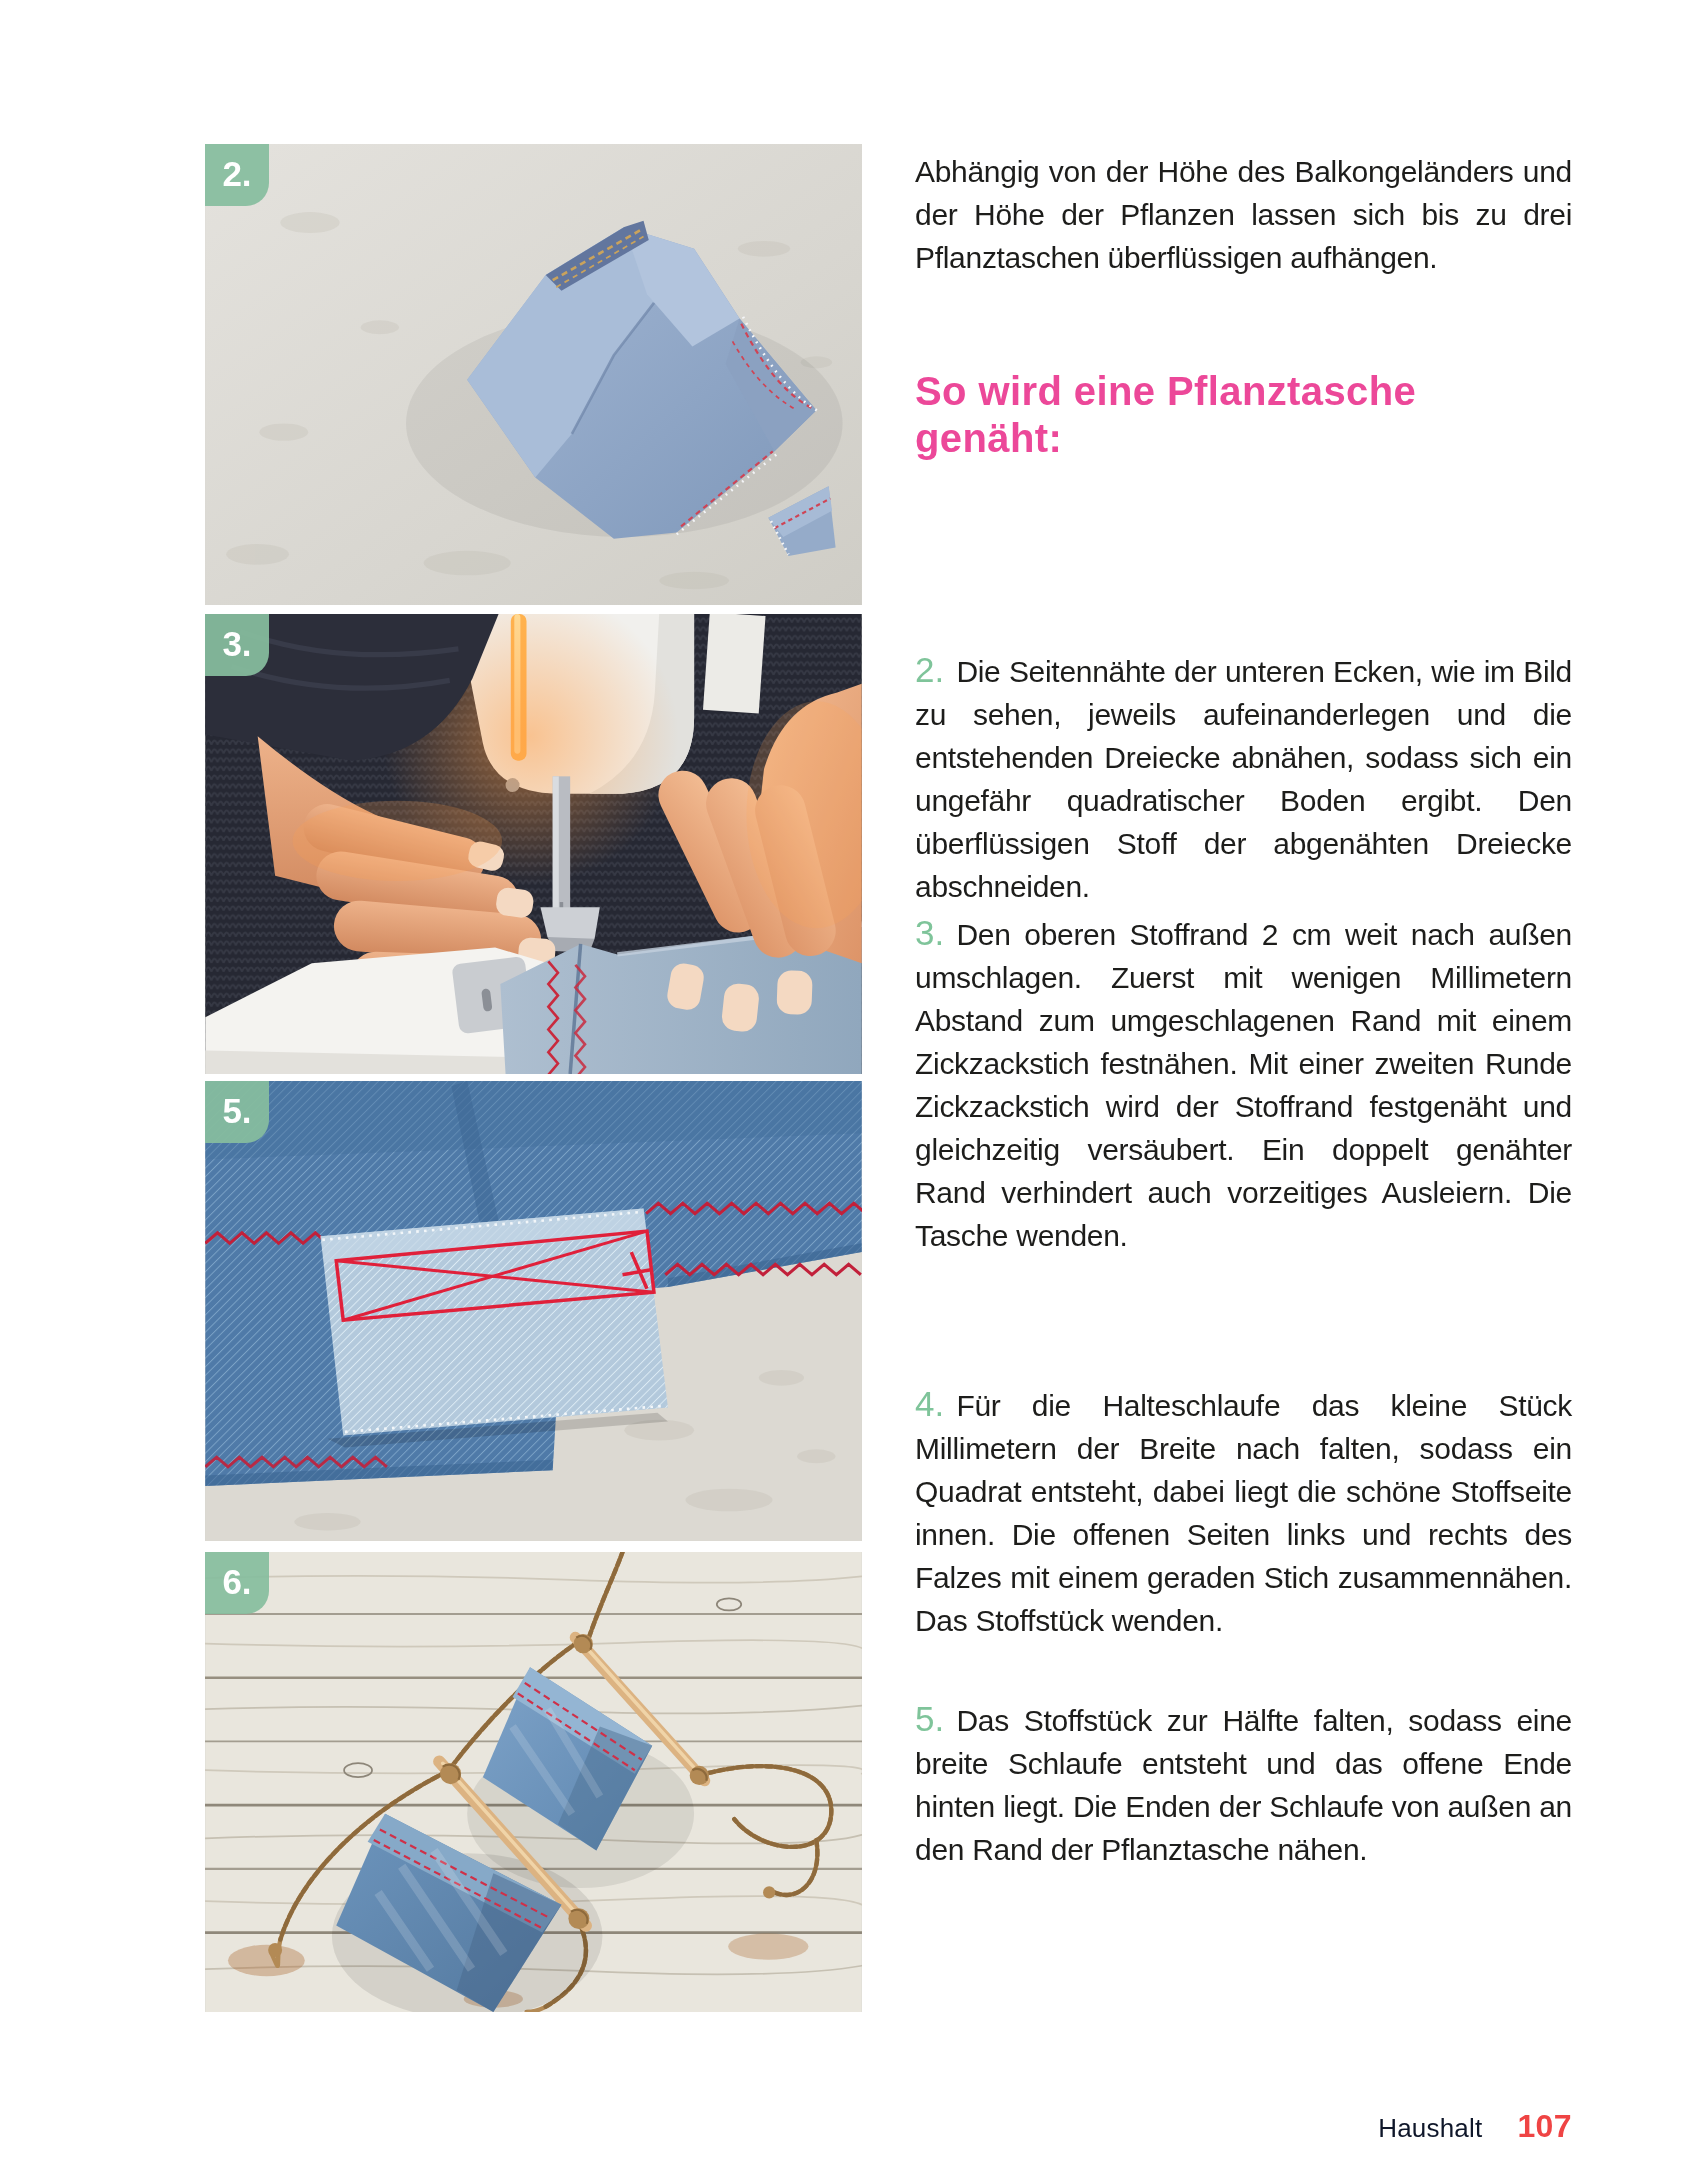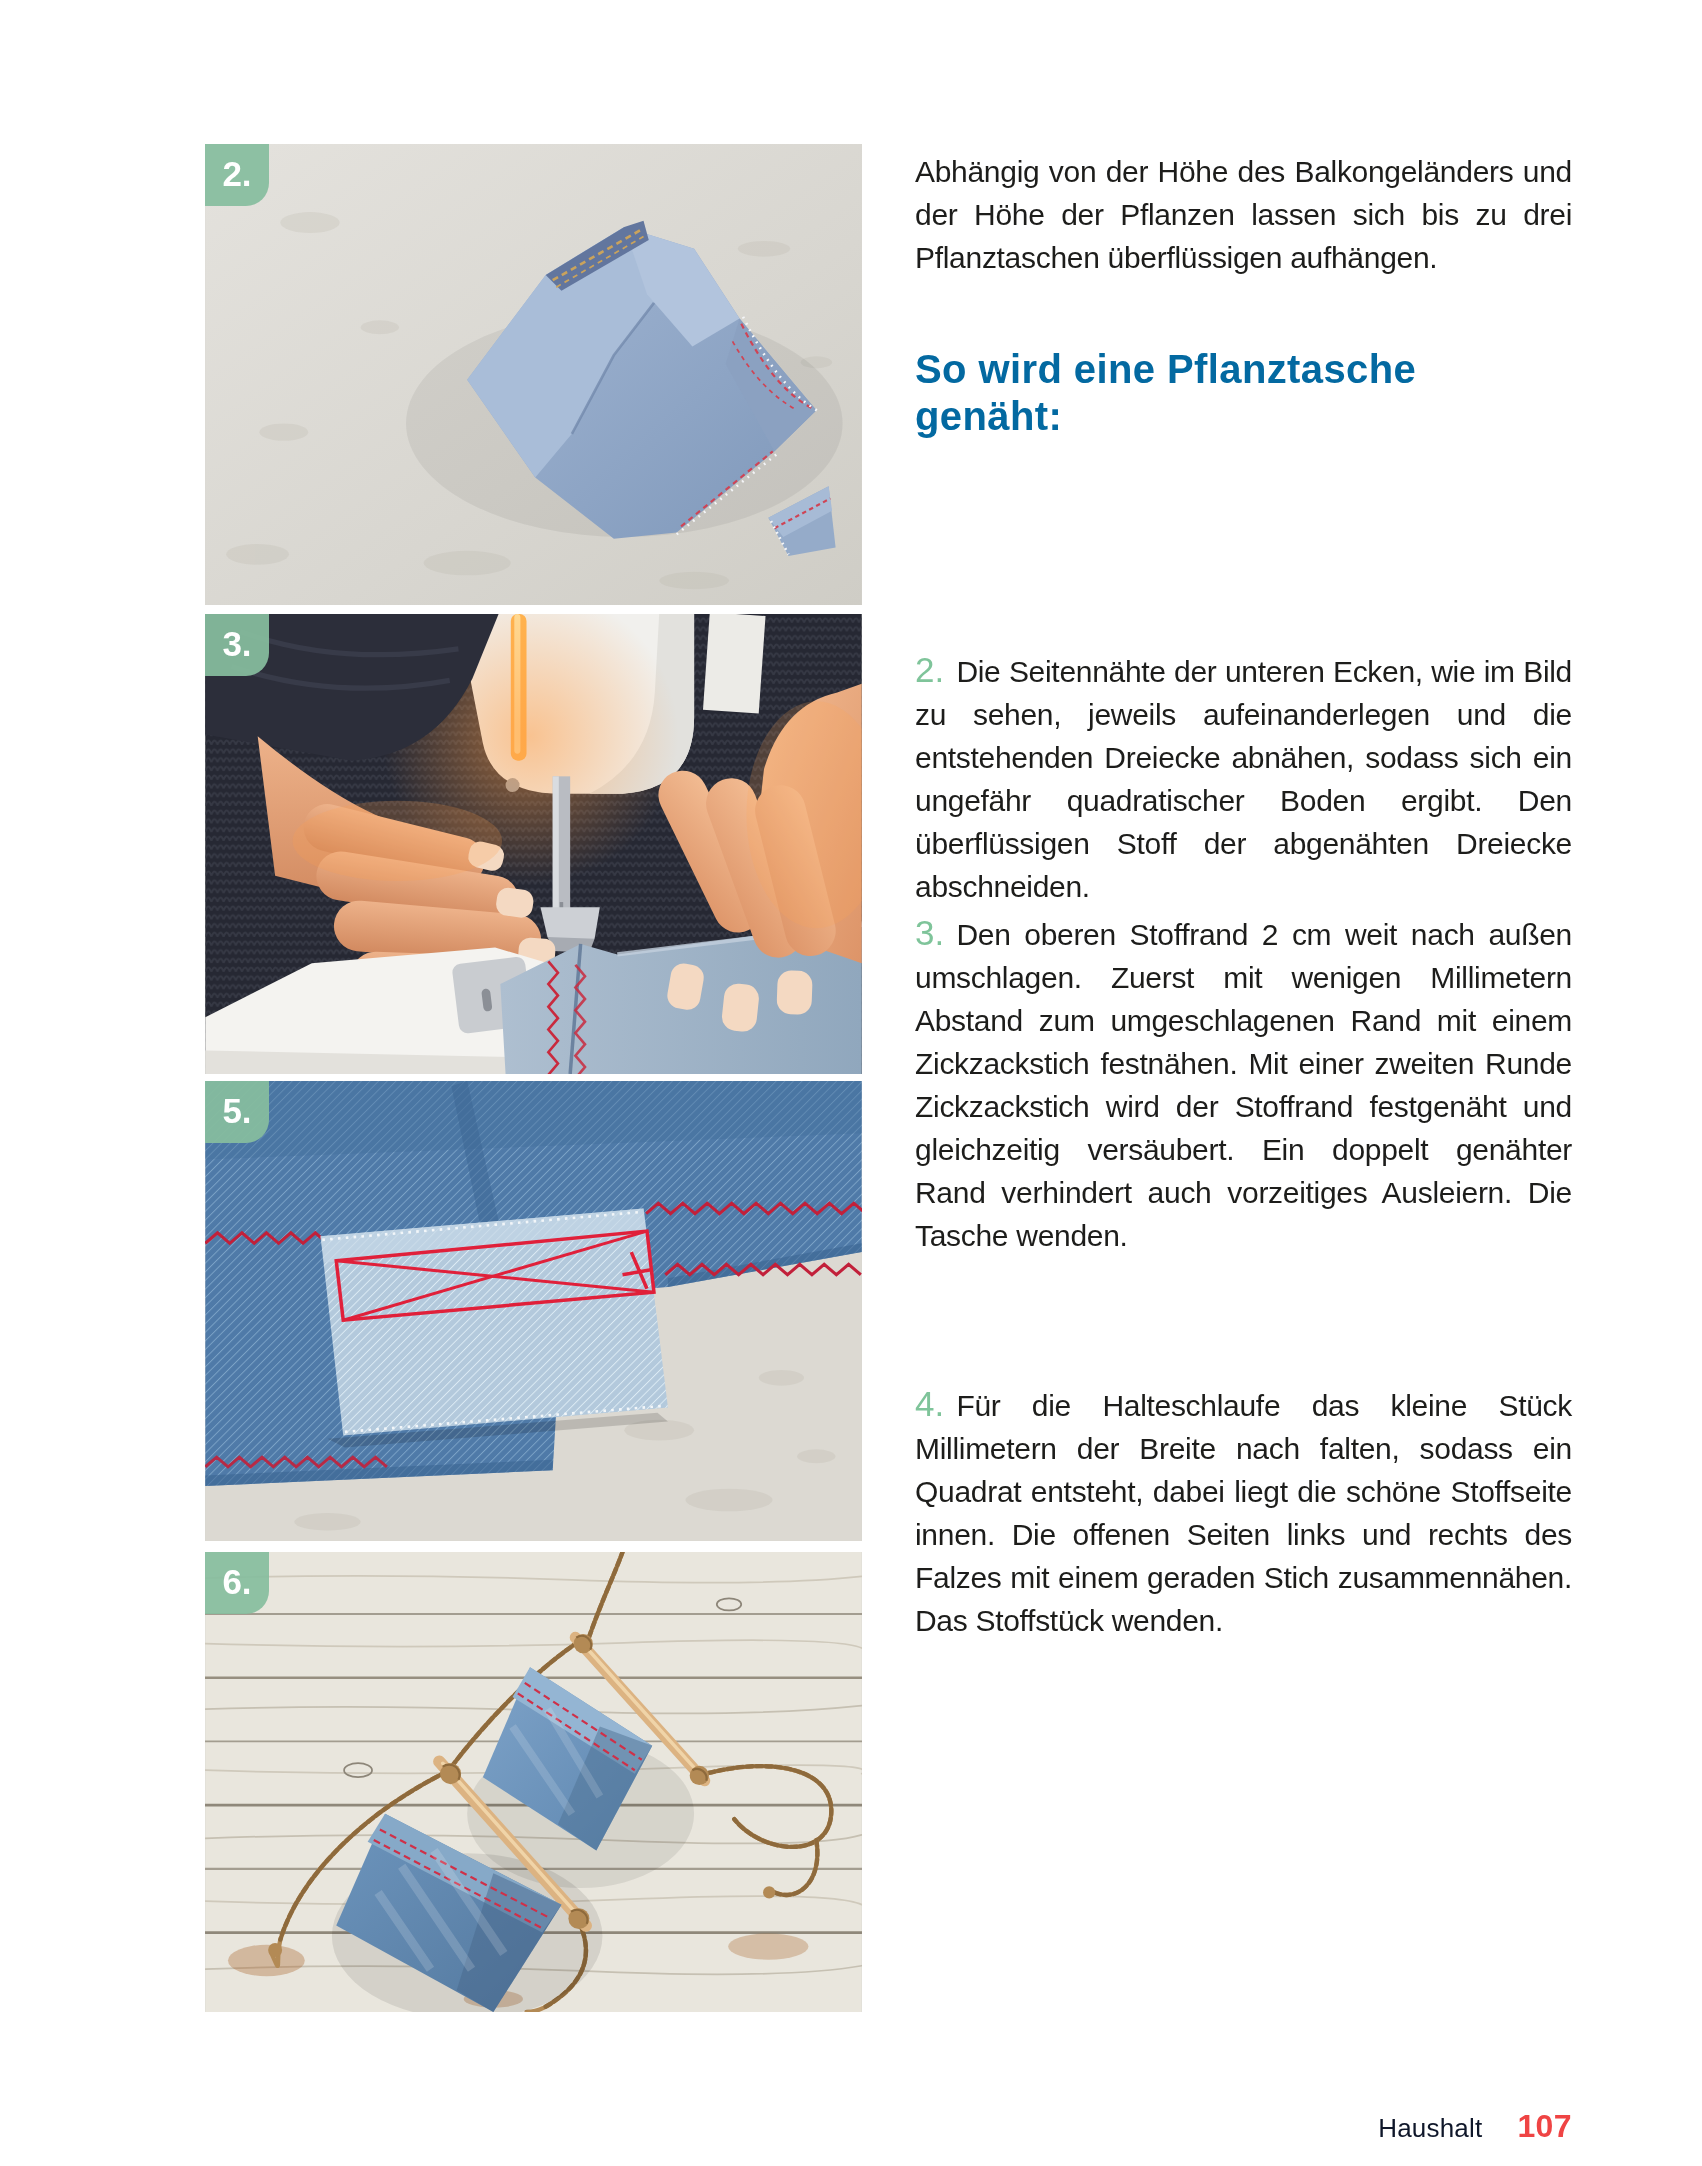--- a/index.html
+++ b/index.html
@@ -321,35 +321,38 @@
         <circle cx="281" cy="254" r="12" fill="#b38a55"></circle>
         <circle cx="428" cy="420" r="12" fill="#b38a55"></circle>
         <path d="M272 246 a12 12 0 0 1 18 15 M419 412 a12 12 0 0 1 18 14" stroke="#8e6a3c" stroke-width="2.5" fill="none"></path>
       </g>
     </svg>
     <div class="badge">6.</div>
   </figure>
 
   <p class="tblock intro" style="top:150px;">Abhängig von der Höhe des Balkongeländers und der Höhe der Pflanzen lassen sich bis zu drei Pflanztaschen überflüssigen aufhängen.</p>
 
-  <h2 class="tblock heading" style="top:346px;color:#0369a1;">So wird eine Pflanztasche genäht:</h2>
+  <h2 class="tblock heading" style="top:368px;color:#ec4899;">So wird eine Pflanztasche genäht:</h2>
 
 
   <div class="tblock step" style="top:648px;">
     <span class="num" style="color:#7fc49a;">2.</span><span>Die Seitennähte der unteren Ecken, wie im Bild zu sehen, jeweils aufeinanderlegen und die entstehenden Dreiecke abnähen, sodass sich ein ungefähr quadratischer Boden ergibt. Den überflüssigen Stoff der abgenähten Dreiecke abschneiden.</span>
   </div>
 
   <div class="tblock step" style="top:887px;margin-top:24px;">
     <span class="num" style="color:#7fc49a;">3.</span><span>Den oberen Stoffrand 2 cm weit nach außen umschlagen. Zuerst mit wenigen Millimetern Abstand zum umgeschlagenen Rand mit einem Zickzackstich festnähen. Mit einer zweiten Runde Zickzackstich wird der Stoffrand festgenäht und gleichzeitig versäubert. Ein doppelt genähter Rand verhindert auch vorzeitiges Ausleiern. Die Tasche wenden.</span>
   </div>
 
   <div class="tblock step" style="top:1382px;">
     <span class="num" style="color:#7fc49a;">4.</span><span>Für die Halteschlaufe das kleine Stück Millimetern der Breite nach falten, sodass ein Quadrat entsteht, dabei liegt die schöne Stoffseite innen. Die offenen Seiten links und rechts des Falzes mit einem geraden Stich zusammennähen. Das Stoffstück wenden.</span>
   </div>
 
+  <div class="tblock step" style="top:1697px;">
+    <span class="num" style="color:#7fc49a;">5.</span><span>Das Stoffstück zur Hälfte falten, sodass eine breite Schlaufe entsteht und das offene Ende hinten liegt. Die Enden der Schlaufe von außen an den Rand der Pflanztasche nähen.</span>
+  </div>
 
 
   <footer class="footer">
     <span class="chapter">Haushalt</span><span class="pagenum">107</span>
   </footer>
 
 </div>
 
 
 </body></html>

